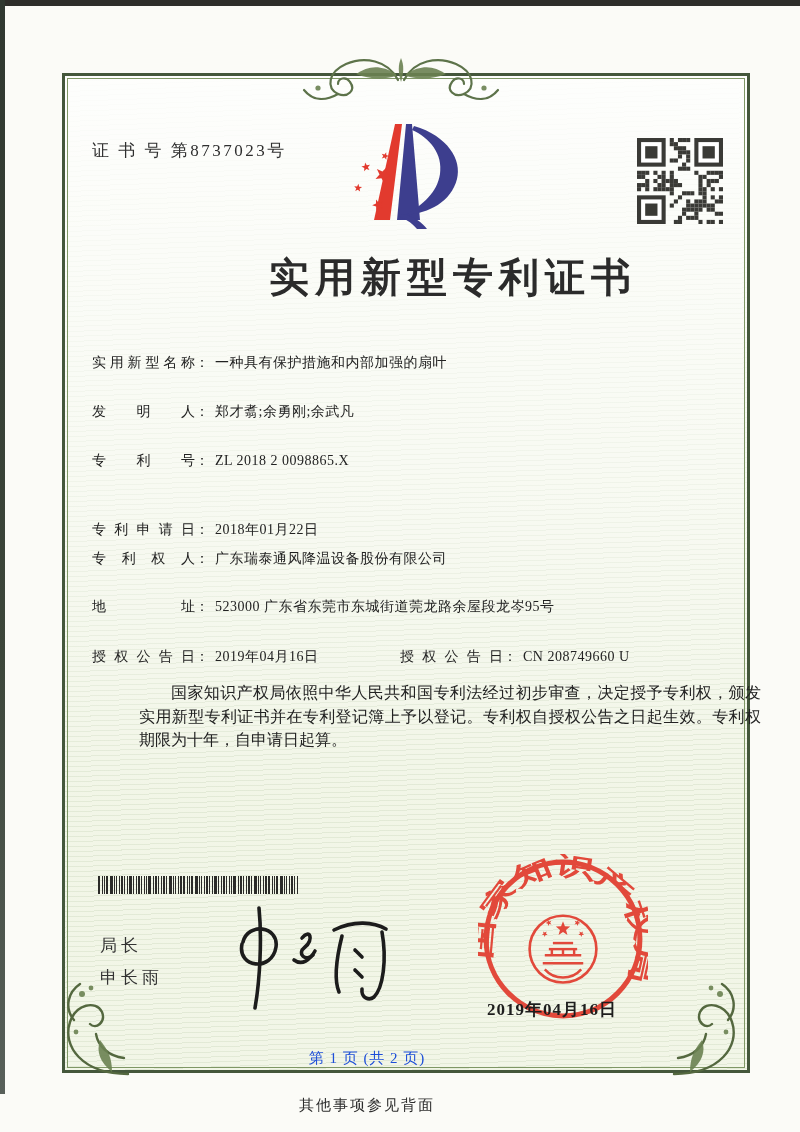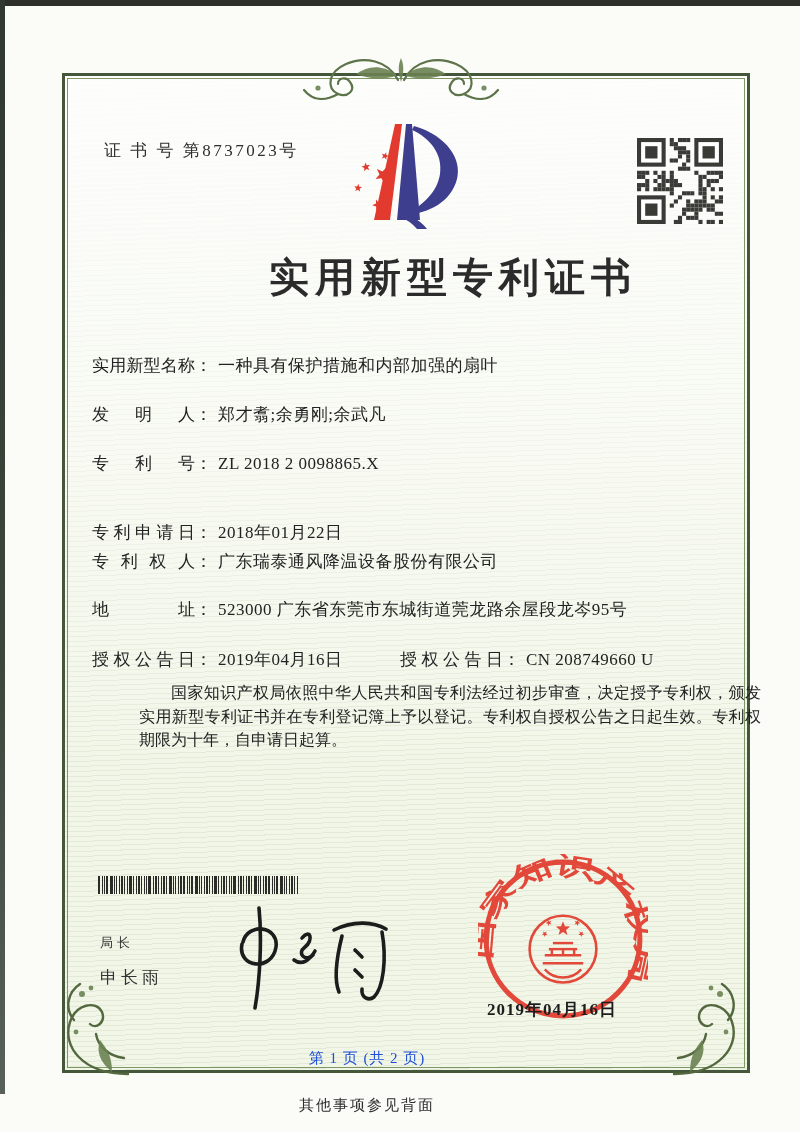--- a/index.html
+++ b/index.html
@@ -16,36 +16,36 @@
   
   .frame{
     left:62px;top:73px;width:688px;height:1000px;box-sizing:border-box;
     border:3px solid #44573b;
     background:
       linear-gradient(180deg,rgba(255,255,255,.9),rgba(255,255,255,.45) 45%,rgba(255,255,255,.05) 72%),
       repeating-linear-gradient(178deg,rgba(140,168,118,.16) 0 1px,rgba(255,255,255,0) 1px 5px),
       #f1f5e6;
   }
   .frame-inner{position:absolute;inset:2px;border:1px solid #7f9765;pointer-events:none;}
-  .cert-no{left:104px;top:139px;font-size:17px;letter-spacing:2.5px;color:#2f2f2f;}
+  .cert-no{left:92px;top:139px;font-size:17px;letter-spacing:2.5px;color:#2f2f2f;}
   .logo{left:334px;top:116px;}
   .qr{left:637px;top:138px;}
   .title{left:62px;top:250px;width:776px;text-align:center;font-size:40px;font-weight:600;letter-spacing:6px;text-indent:6px;color:#2b2b2b;}
   
-  .frow{left:92px;width:622px;font-size:17px;white-space:nowrap;color:#222;}
+  .frow{left:92px;width:622px;font-size:14px;white-space:nowrap;color:#222;}
   .flabel{display:inline-block;width:103px;text-align:justify;text-align-last:justify;vertical-align:top;}
   .fcolon{display:inline-block;margin-right:6px;}
   .fvalue{letter-spacing:.5px;}
   .frow-right{position:absolute;left:308px;top:0;white-space:nowrap;}
   
   .legal{left:92px;top:681px;width:622px;font-size:16px;line-height:23.6px;text-align:justify;color:#222;margin-left:47px;}
   .legal p{margin:0;text-indent:2em;}
   
   .barcode{left:98px;top:876px;}
-  .director-title{left:100px;top:934px;font-size:13px;letter-spacing:4px;font-family:"Liberation Sans","DejaVu Sans",sans-serif;color:#333;}
+  .director-title{left:100px;top:934px;font-size:17px;letter-spacing:4px;font-family:"Liberation Sans","DejaVu Sans",sans-serif;color:#333;}
   .director-name{left:100px;top:966px;font-size:17px;letter-spacing:4px;font-family:"Liberation Sans","DejaVu Sans",sans-serif;color:#333;}
   .signature{left:222px;top:898px;}
   .seal{left:478px;top:854px;}
   .seal-date{left:487px;top:998px;font-size:17px;letter-spacing:1px;font-weight:600;color:#1d1d1d;z-index:5;}
   .page-ind{left:62px;top:1049px;width:610px;text-align:center;font-size:15px;letter-spacing:1px;color:#1d4ed8;}
   .back-note{left:62px;top:1096px;width:610px;text-align:center;font-size:15px;letter-spacing:2px;color:#2c2c2c;}
   .ornament-top{left:272px;top:52px;}
   .flourish-bl{left:50px;top:982px;}
   .flourish-br{left:670px;top:982px;transform:scaleX(-1);}
 </style>

